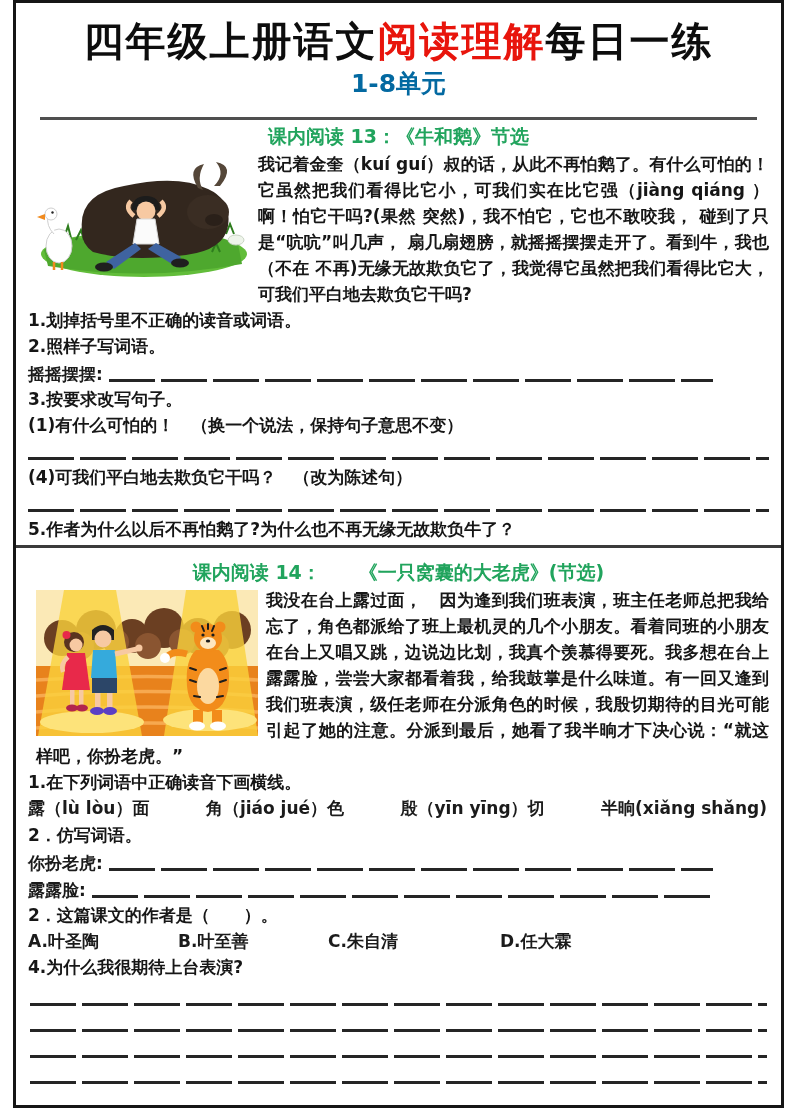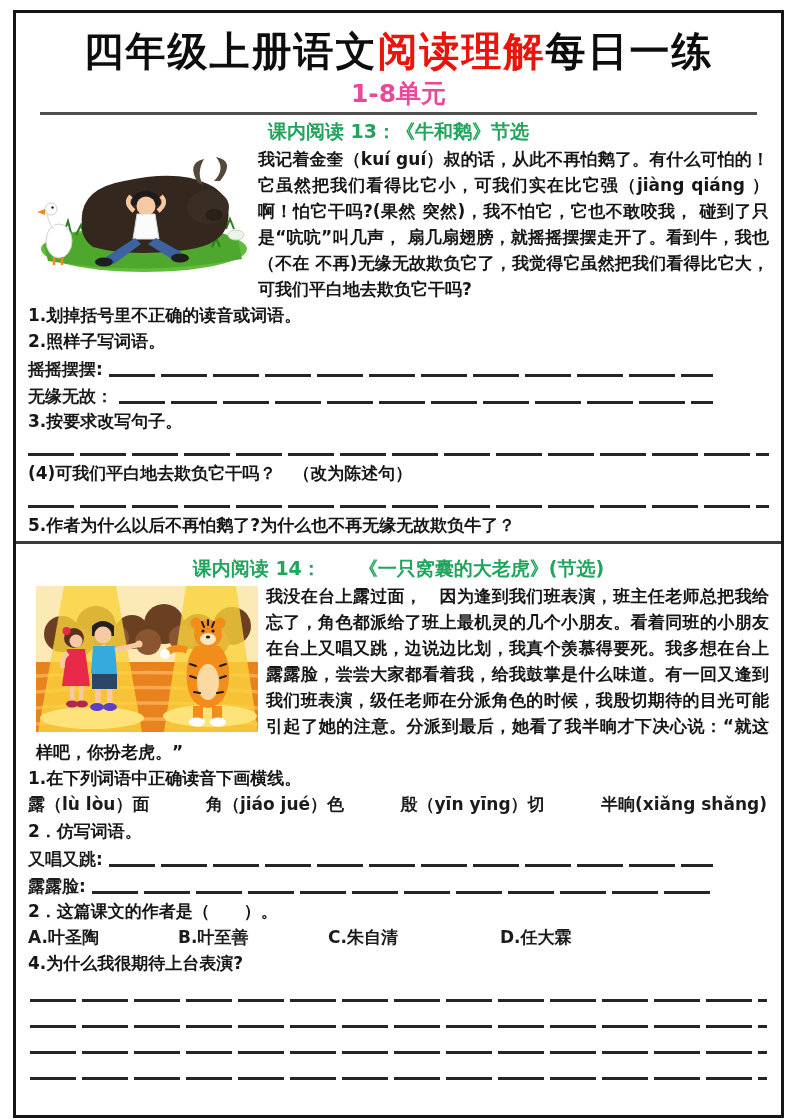--- a/index.html
+++ b/index.html
@@ -1,23 +1,23 @@
 <!DOCTYPE html>
 <html><head>
 <meta charset="utf-8">
 <style>
   html,body{margin:0;padding:0;background:#ffffff;}
   body{width:800px;height:1120px;position:relative;font-family:"DejaVu Sans",sans-serif;color:#1b1b1b;}
-  .page{position:absolute;left:13px;top:10px;width:771px;height:1108px;box-sizing:border-box;
+  .page{position:absolute;left:13px;top:0;width:771px;height:1108px;box-sizing:border-box;
         border:3px solid #151515;background:#fff;padding:4px 12px 8px 12px;overflow:hidden;}
   
   .title{ text-align:center;font-size:40px;font-weight:bold;letter-spacing:2px;color:#0d0d0d;
           margin:10px 0 4px 0;line-height:48px;}
   .title .red{color:#e8150c;}
-  .subtitle{text-align:center;font-size:25px;font-weight:bold;color:#ec4899;line-height:30px;margin-bottom:3px;}
+  .subtitle{text-align:center;font-size:25px;font-weight:bold;color:#0369a1;line-height:30px;margin-bottom:18px;}
   .hr-title{height:3px;background:#4f4f4f;margin:2px 12px 4px 12px;}
   
   .sec-head{text-align:center;font-size:19px;font-weight:bold;color:#21a45d;line-height:24px;margin:3px 0 3px 0;white-space:pre;}
   
   .passage{font-size:17px;line-height:26px;font-weight:600;text-align:justify;color:#161616;margin-left:8px;}
   .passage .ill{float:left;margin:3px 8px 2px 0;}
   
   .q{font-size:17px;line-height:26px;font-weight:600;color:#161616;margin:0;}
   .blank-row{display:flex;align-items:flex-end;height:27px;font-size:17px;font-weight:600;}
   .blank-row .wline{flex:1;height:3px;margin:0 56px 4px 6px;
@@ -74,26 +74,23 @@
     <span>我记着金奎（kuí guí）叔的话，从此不再怕鹅了。有什么可怕的！它虽然把我们看得比它小，可我们实在比它强（jiàng qiáng ）啊！怕它干吗?(果然 突然)，我不怕它，它也不敢咬我， 碰到了只是“吭吭”叫几声， 扇几扇翅膀，就摇摇摆摆走开了。看到牛，我也（不在 不再)无缘无故欺负它了，我觉得它虽然把我们看得比它大，可我们平白地去欺负它干吗?</span>
   </div>
 
   <p class="q">1.划掉括号里不正确的读音或词语。</p>
   <p class="q">2.照样子写词语。</p>
 
   <div class="blank-row">
     <span class="label">摇摇摆摆:</span>
     <span class="wline"></span>
   </div>
-  <div class="blank-row">
-    <span class="label">无缘无故：</span>
-    <span class="wline"></span>
-  </div>
 
   <p class="q">3.按要求改写句子。</p>
+  <p class="q">(1)有什么可怕的！　（换一个说法，保持句子意思不变）</p>
   <div class="ansline"></div>
   <p class="q">(4)可我们平白地去欺负它干吗？　（改为陈述句）</p>
   <div class="ansline"></div>
   <p class="q">5.作者为什么以后不再怕鹅了?为什么也不再无缘无故欺负牛了？</p>
   <div class="hr-q5"></div>
 
   <div class="sec-head" style="margin-top:12px;">课内阅读 14：　　《一只窝囊的大老虎》(节选)</div>
 
   <div class="passage">
     <svg class="ill" width="222" height="146" viewBox="0 0 222 146">
@@ -168,21 +165,21 @@
 
   <div class="pinyin-row">
     <span>露（lù lòu）面</span>
     <span>角（jiáo jué）色</span>
     <span>殷（yīn yīng）切</span>
     <span>半晌(xiǎng shǎng)</span>
   </div>
 
   <p class="q">2．仿写词语。</p>
   <div class="blank-row">
-    <span class="label">又唱又跳:</span>
+    <span class="label">你扮老虎:</span>
     <span class="wline"></span>
   </div>
   <div class="blank-row">
     <span class="label">露露脸:</span>
     <span class="wline"></span>
   </div>
 
   <p class="q">2．这篇课文的作者是（　　）。</p>
   <div class="options-row">
     <span>A.叶圣陶</span>

